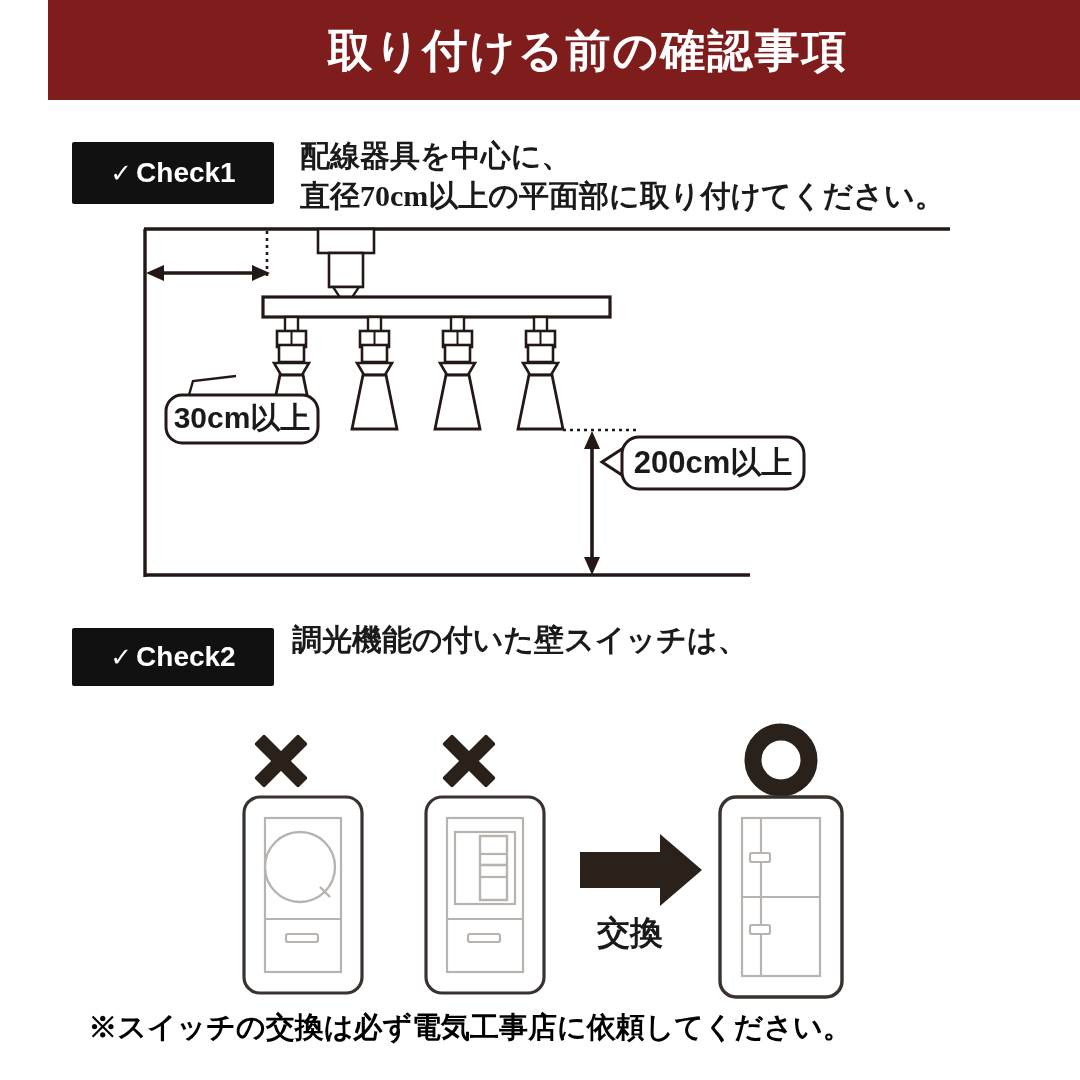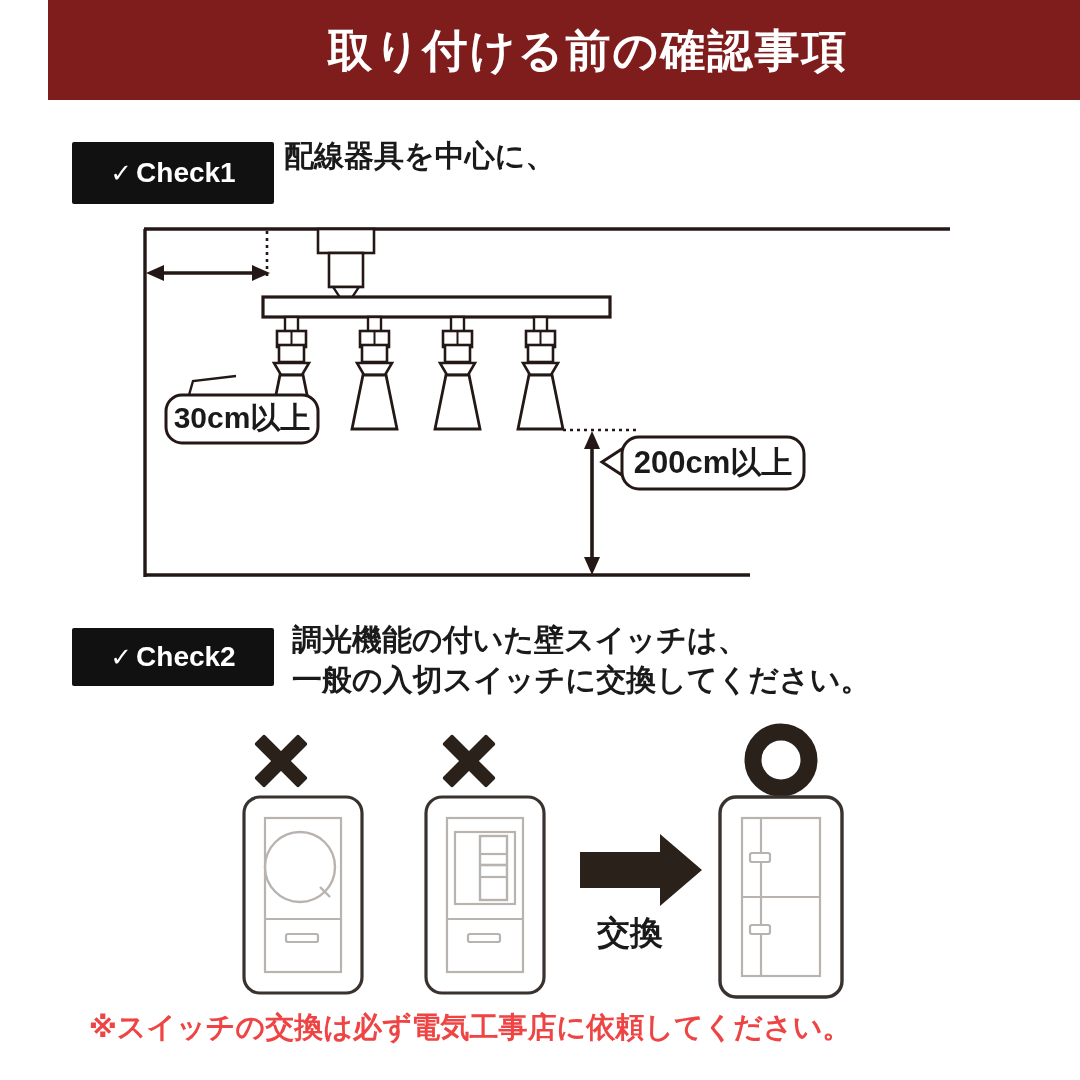--- a/index.html
+++ b/index.html
@@ -29,57 +29,59 @@
   }
   .badge-check{font-size:26px;margin-right:4px;line-height:1;}
   .badge-label{font-size:28px;line-height:1;letter-spacing:0px;}
   .check-text{
     font-size:30px;font-weight:bold;line-height:1.32;color:#1a1a1a;
     white-space:nowrap;
   }
 
   #check1-row{left:72px;top:142px;}
   #check1-badge{width:202px;height:62px;}
-  #check1-text{margin-left:10px;margin-top:-6px;font-family:Liberation Serif, serif;}
+  #check1-text{margin-left:26px;margin-top:-6px;font-family:Liberation Serif, serif;}
 
   #check2-row{left:72px;top:628px;}
   #check2-badge{width:202px;height:58px;}
   #check2-text{margin-left:18px;margin-top:-8px;}
 
   
   #room-diagram{position:absolute;left:130px;top:217px;width:840px;height:375px;}
   #room-diagram svg{display:block;}
 
   
   #switch-area{position:absolute;left:2px;top:712px;width:1080px;height:300px;}
   #switch-area svg{display:block;}
 
   
   .footnote{
     position:absolute;left:0;top:1008px;width:940px;text-align:center;
-    font-size:29px;font-weight:bold;color:#ef4444;letter-spacing:0px;
+    font-size:29px;font-weight:bold;color:#000000;letter-spacing:0px;
     white-space:nowrap;
+    font-family:Liberation Mono, monospace;
   }
 </style>
 </head>
 <body>
 
 <div id="page">
 
   <div class="banner">
     <div class="banner-title">取り付ける前の確認事項</div>
   </div>
 
   <div class="check-row" id="check1-row">
     <div class="check-badge" id="check1-badge">
       <span class="badge-check">✓</span>
       <span class="badge-label">Check1</span>
     </div>
     <div class="check-text" id="check1-text">
       <div>配線器具を中心に、</div>
+      <div>直径70cm以上の平面部に取り付けてください。</div>
     </div>
   </div>
 
   <div id="room-diagram">
     <svg width="840" height="375" viewBox="0 0 840 375" xmlns="http://www.w3.org/2000/svg">
 
       <line x1="14" y1="12" x2="820" y2="12" stroke="#231815" stroke-width="3.4"></line>
 
       <line x1="15" y1="12" x2="15" y2="360" stroke="#231815" stroke-width="3.4"></line>
 
@@ -161,21 +163,20 @@
     </svg>
   </div>
 
   <div class="check-row" id="check2-row">
     <div class="check-badge" id="check2-badge">
       <span class="badge-check">✓</span>
       <span class="badge-label">Check2</span>
     </div>
     <div class="check-text" id="check2-text">
       <div>調光機能の付いた壁スイッチは、</div>
-      <div>一般の入切スイッチに交換してください。</div>
     </div>
   </div>
 
   <div id="switch-area">
     <svg width="1080" height="300" viewBox="0 0 1080 300" xmlns="http://www.w3.org/2000/svg">
 
       <g>
         <rect x="272" y="18" width="14" height="62" rx="2" fill="#2b211b" transform="rotate(45 279 49)"></rect>
         <rect x="272" y="18" width="14" height="62" rx="2" fill="#2b211b" transform="rotate(-45 279 49)"></rect>
       </g>

